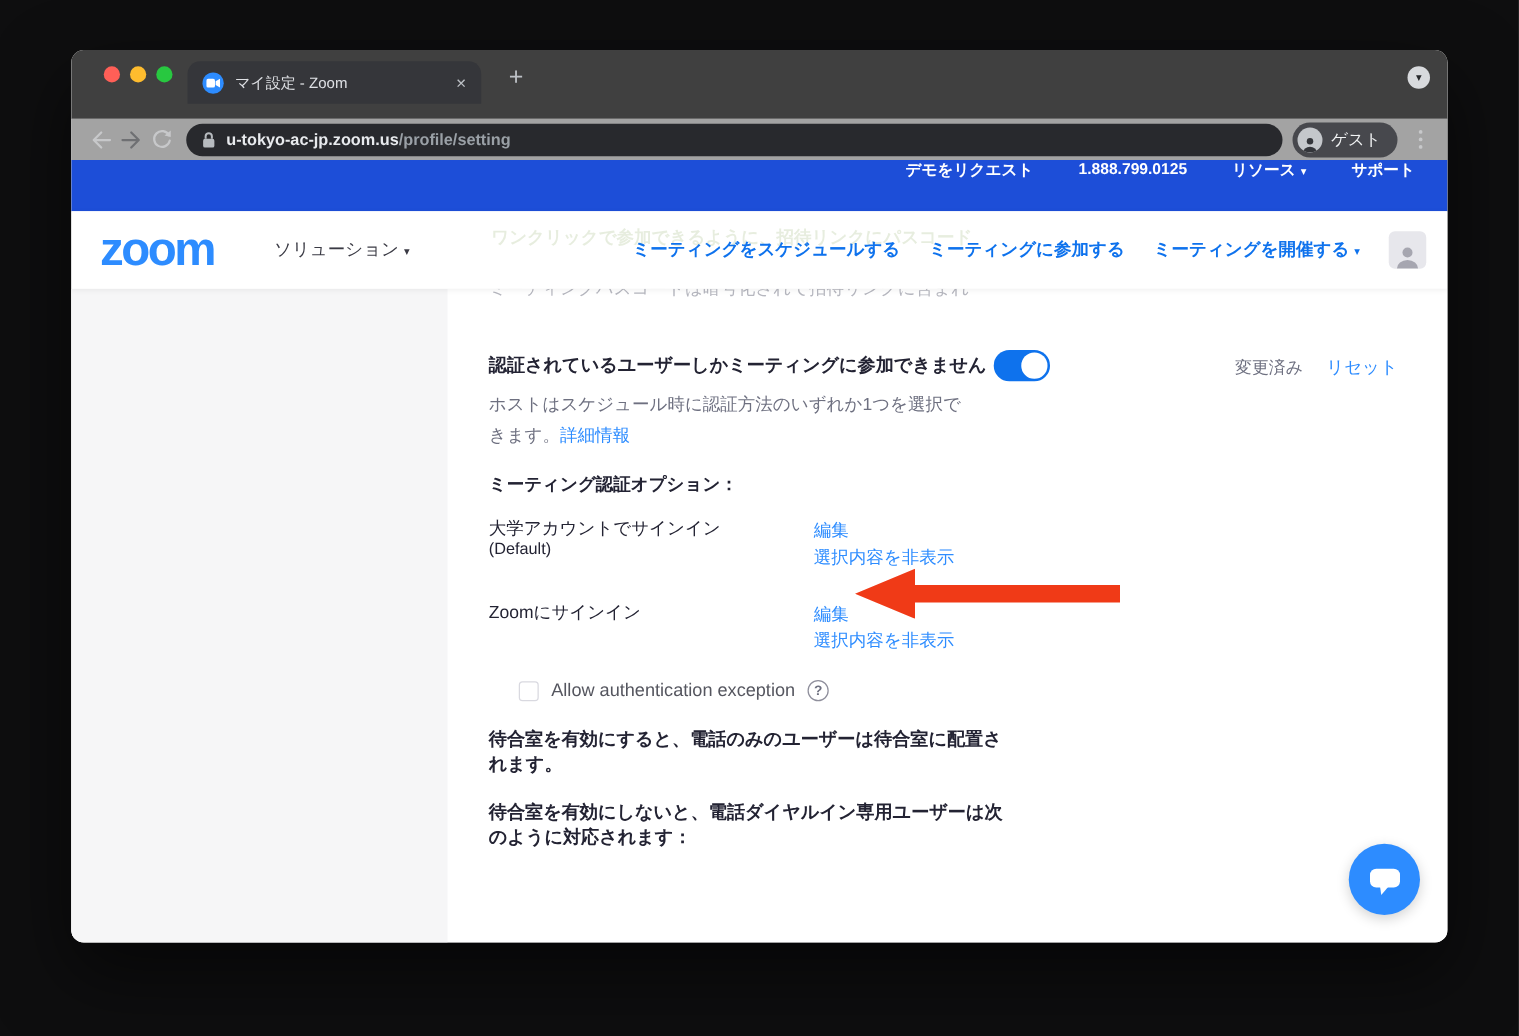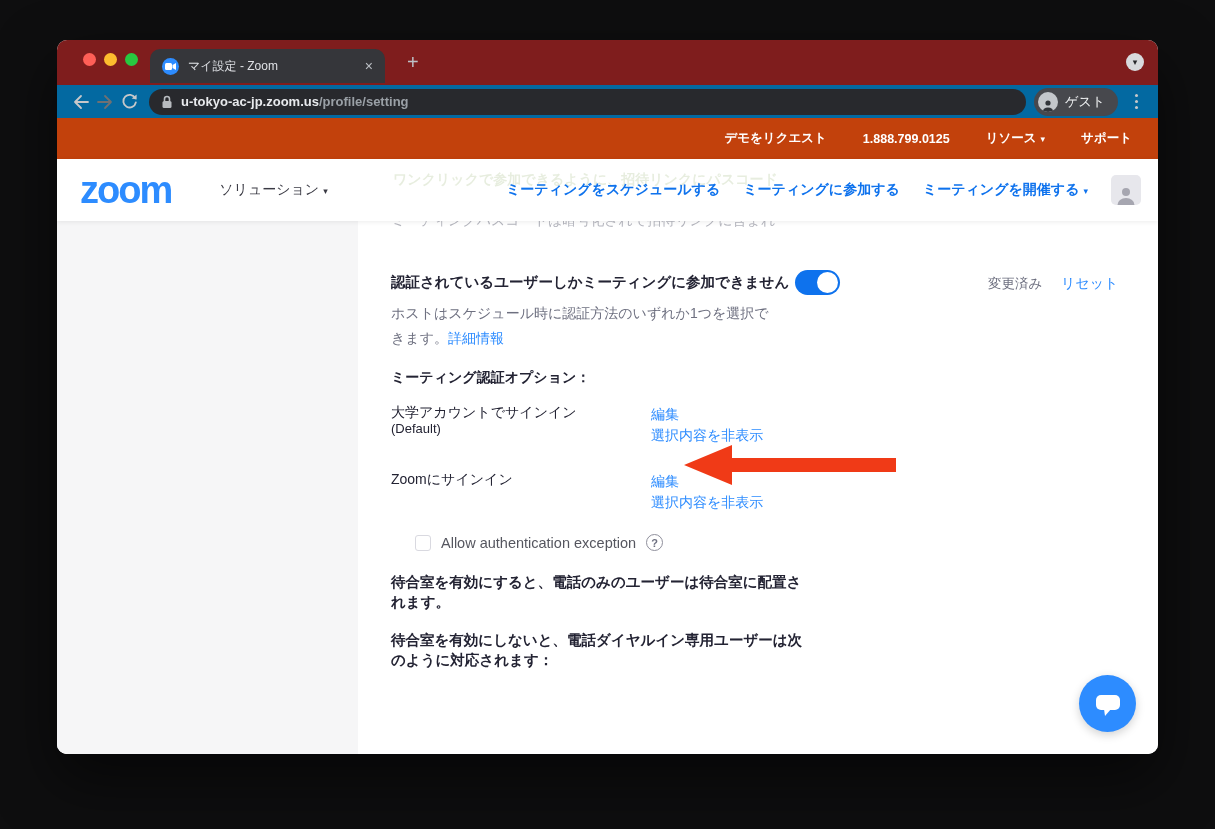--- a/index.html
+++ b/index.html
@@ -4,49 +4,49 @@
 <style>
   * { margin:0; padding:0; box-sizing:border-box; }
   body { background:#000; }
   .stage { position:relative; width:1215px; height:829px; background:#0e0e0f; overflow:hidden;
            font-family:"Liberation Sans","DejaVu Sans",sans-serif; }
   .window { position:absolute; left:57px; top:40px; width:1101px; height:714px; border-radius:10px;
             overflow:hidden; background:#fff; box-shadow:0 25px 60px rgba(0,0,0,.55);
             display:flex; flex-direction:column; }
 
   
-  .tabstrip { position:relative; height:45px; background:#7f1d1d; flex:none; }
+  .tabstrip { position:relative; height:55px; background:#404040; flex:none; }
   .traffic { position:absolute; left:26px; top:13px; display:flex; gap:8px; }
   .tl { width:13px; height:13px; border-radius:50%; }
   .tl.red{background:#ff5f57;} .tl.yellow{background:#febc2e;} .tl.green{background:#28c840;}
   .tab { position:absolute; left:93px; top:9px; width:235px; height:34px; background:#35363a;
          border-radius:10px 10px 0 0; display:flex; align-items:center; padding:0 12px; }
   .favicon { width:17px; height:17px; border-radius:50%; background:#2d8cff; flex:none;
              display:flex; align-items:center; justify-content:center; }
   .tab-title { color:#dfe1e5; font-size:12px; margin-left:9px; flex:1; white-space:nowrap; overflow:hidden; }
   .tab-close { color:#bdc1c6; font-size:14px; line-height:1; cursor:default; }
   .newtab { position:absolute; left:350px; top:11px; color:#bdc1c6; font-size:20px; font-weight:400; }
   .profile-chip { position:absolute; right:14px; top:13px; width:18px; height:18px; border-radius:50%;
                   background:#d8dadd; color:#26272a; font-size:9px; display:flex; align-items:center; justify-content:center; }
 
-  .toolbar { height:33px; background:#0369a1; display:flex; align-items:center; padding:0 12px; flex:none; }
+  .toolbar { height:33px; background:#a3a3a3; display:flex; align-items:center; padding:0 12px; flex:none; }
   .navbtn { width:24px; height:24px; display:flex; align-items:center; justify-content:center; flex:none; }
   .urlbar { flex:1; height:26px; background:#28292d; border-radius:13px; display:flex; align-items:center;
             padding:0 12px; margin:0 8px; overflow:hidden; }
   .url-domain { color:#e8eaed; font-size:13px; font-weight:bold; margin-left:8px; white-space:nowrap; }
   .url-path { color:#9aa0a6; font-size:13px; font-weight:bold; white-space:nowrap; }
   .guest-pill { height:28px; background:#47484d; border-radius:14px; display:flex; align-items:center;
                 gap:7px; padding:0 13px 0 4px; flex:none; }
   .guest-ava { width:20px; height:20px; border-radius:50%; background:#c4c7cb; display:flex; align-items:flex-end; justify-content:center; overflow:hidden; }
   .guest-label { color:#f1f3f4; font-size:13px; white-space:nowrap; }
   .menu-dots { width:20px; display:flex; flex-direction:column; align-items:center; gap:3px; margin-left:8px; }
   .menu-dots i { width:3px; height:3px; border-radius:50%; background:#c7c8ca; }
 
   
-  .site-navbar { height:41px; background:#c2410c; display:flex; align-items:center; justify-content:flex-end;
+  .site-navbar { height:41px; background:#1d4ed8; display:flex; justify-content:flex-end;
                  gap:36px; padding-right:26px; flex:none; }
   .site-navbar .nl { color:#fff; font-size:12.5px; font-weight:bold; white-space:nowrap; }
   .caret { font-size:9px; margin-left:4px; }
 
   
   .site-header { position:relative; height:62px; background:#fff; display:flex; align-items:center;
                  flex:none; box-shadow:0 1px 5px rgba(0,0,0,.08); z-index:3; }
   .ghost { position:absolute; left:336px; top:9px; width:620px; color:#4d7c0f; opacity:.13;
            font-weight:bold; font-size:14px; line-height:22px; z-index:1; pointer-events:none; }
   .logo { margin-left:23px; font-size:38px; font-weight:bold; color:#2d8cff; letter-spacing:-2px;

